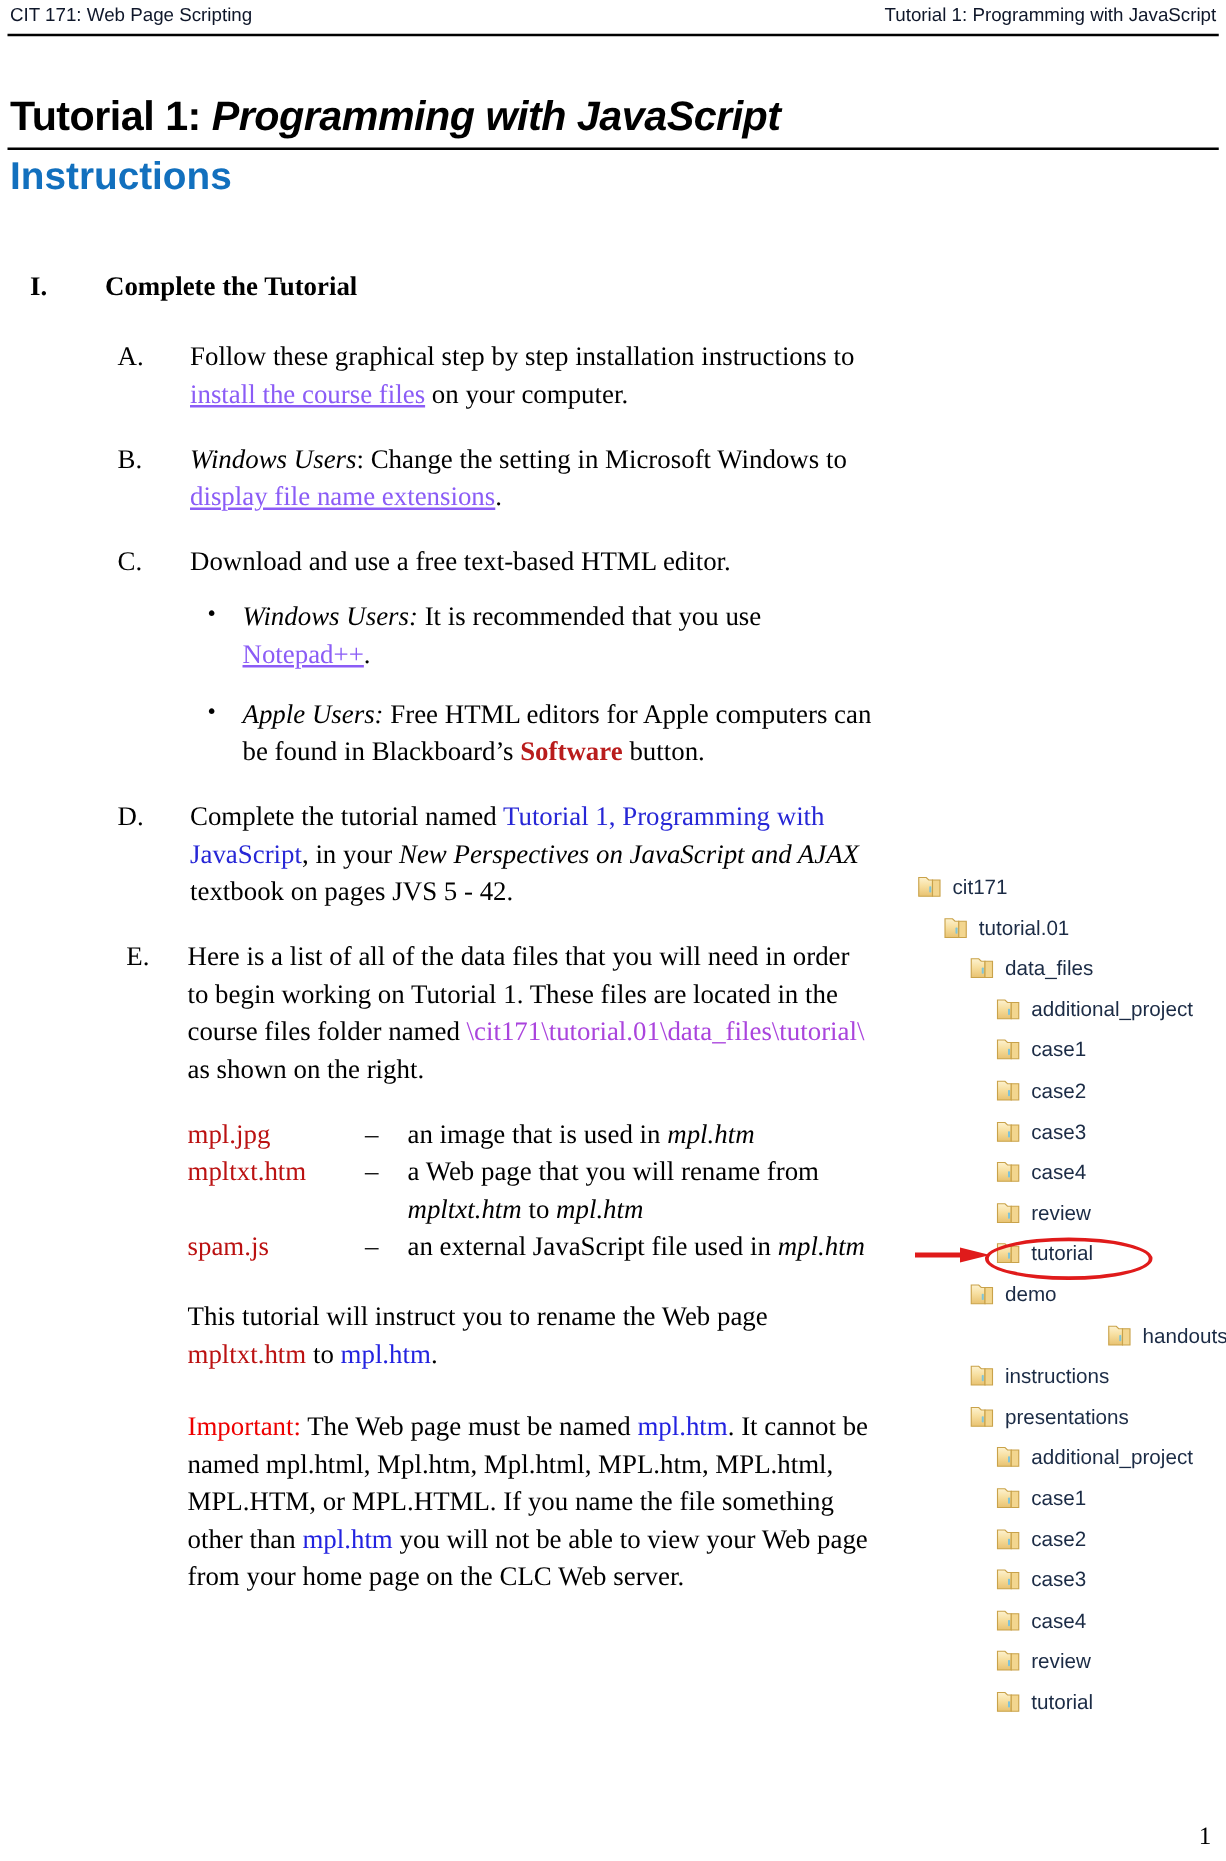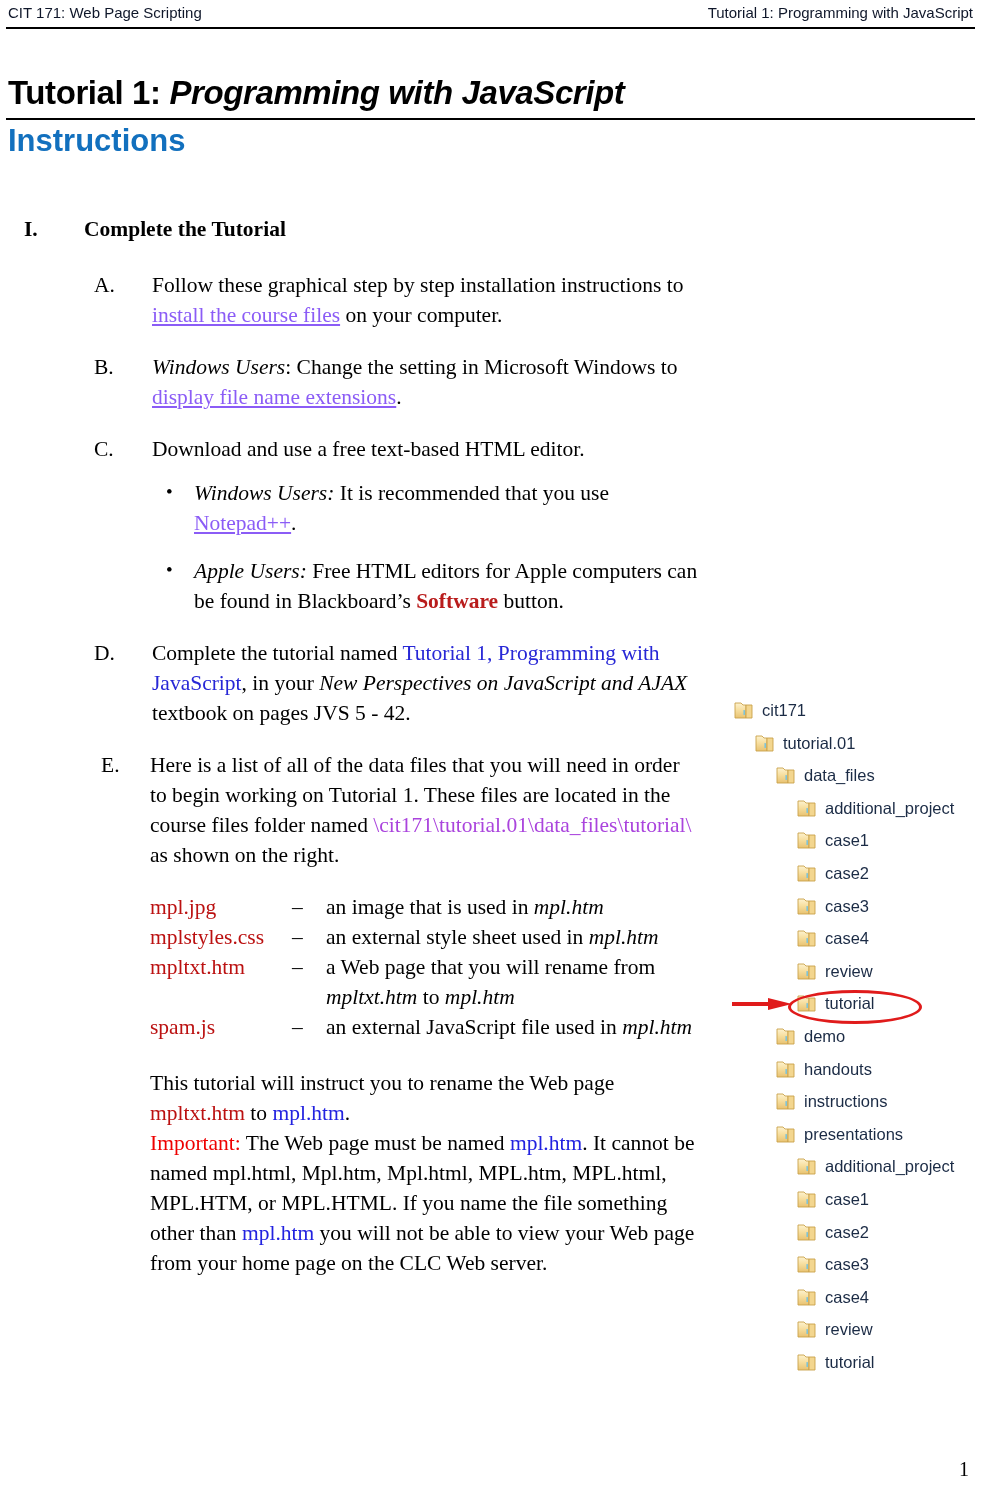--- a/index.html
+++ b/index.html
@@ -144,21 +144,21 @@
     vertical-align: top;
     padding: 0;
     font-size: 21.5px;
     line-height: 30px;
   }
   .filelist td.fname { width: 142px; white-space: nowrap; margin-left: 12px; }
   .filelist td.dash  { width: 34px; text-align: left; }
   .filelist td.desc  { }
 
   .para { margin-top: 26px; }
-  .para2 { }
+  .para2 { margin-top: 28px; }
 
   
   .tree {
     position: absolute;
     top: 694px;
     left: 712px;
     width: 270px;
     font-family: "Liberation Sans", "DejaVu Sans", sans-serif;
     font-size: 16.5px;
     line-height: 32.6px;
@@ -264,25 +264,20 @@
       <span>Here is a list of all of the data files that you will need in order to begin working on Tutorial 1. These files are located in the course files folder named </span><span class="purple">\cit171\tutorial.01\data_files\tutorial\</span><span> as shown on the right.</span>
 
       <table class="filelist">
         <tbody>
             <tr>
           <td class="fname red">mpl.jpg</td>
           <td class="dash">–</td>
           <td class="desc"><span>an image that is used in </span><i>mpl.htm</i></td>
         </tr>
         <tr>
-          <td class="fname red">mplstyles.css</td>
-          <td class="dash">–</td>
-          <td class="desc"><span>an external style sheet used in </span><i>mpl.htm</i></td>
-        </tr>
-        <tr>
           <td class="fname red">mpltxt.htm</td>
           <td class="dash">–</td>
           <td class="desc"><span>a Web page that you will rename from </span><i>mpltxt.htm</i><span> to </span><i>mpl.htm</i></td>
         </tr>
         <tr>
           <td class="fname red">spam.js</td>
           <td class="dash">–</td>
           <td class="desc"><span>an external JavaScript file used in </span><i>mpl.htm</i></td>
         </tr>
       </tbody>
@@ -328,21 +323,21 @@
           <use href="#ic-folder"></use>
         </svg><span class="lbl">review</span></div>
       <div class="trow" style="padding-left: 84px;"><svg class="arrow" viewBox="0 0 62 16" style="left: 20px;">
           <path d="M0 6 H36 V2 L60 8 L36 14 V10 H0 Z" fill="#e01b1b"></path>
         </svg><span class="highlight-ellipse" style="left: 76px;"></span><svg class="ic" viewBox="0 0 22 20">
           <use href="#ic-folder"></use>
         </svg><span class="lbl">tutorial</span></div>
       <div class="trow" style="padding-left: 63px;"><svg class="ic" viewBox="0 0 22 20">
           <use href="#ic-folder"></use>
         </svg><span class="lbl">demo</span></div>
-      <div class="trow" style="padding-left: 63px;"><svg class="ic" viewBox="0 0 22 20">
+      <div class="trow" style="padding-left: 63px; text-align: right;"><svg class="ic" viewBox="0 0 22 20">
           <use href="#ic-folder"></use>
         </svg><span class="lbl">handouts</span></div>
       <div class="trow" style="padding-left: 63px;"><svg class="ic" viewBox="0 0 22 20">
           <use href="#ic-folder"></use>
         </svg><span class="lbl">instructions</span></div>
       <div class="trow" style="padding-left: 63px;"><svg class="ic" viewBox="0 0 22 20">
           <use href="#ic-folder"></use>
         </svg><span class="lbl">presentations</span></div>
       <div class="trow" style="padding-left: 84px;"><svg class="ic" viewBox="0 0 22 20">
           <use href="#ic-folder"></use>

